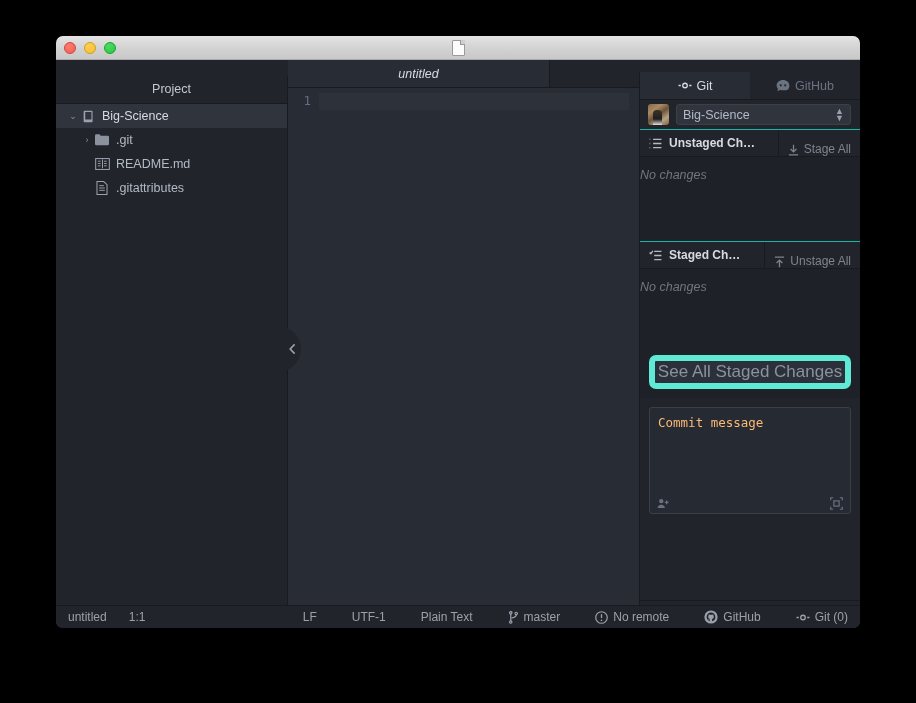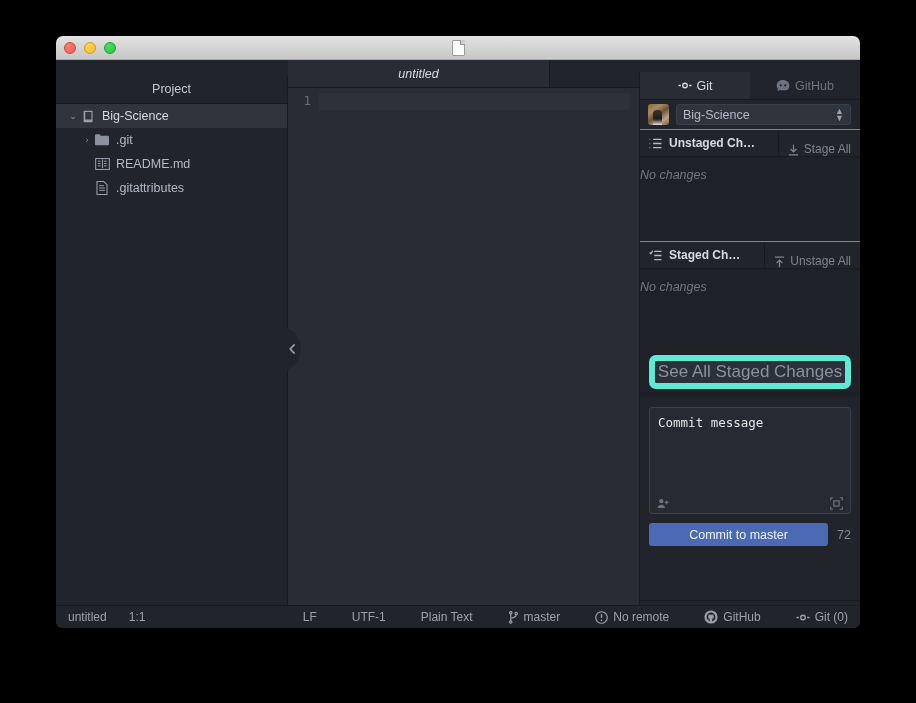--- a/index.html
+++ b/index.html
@@ -355,21 +355,21 @@
     border: 1px solid #3a4049;
     border-radius: 3px;
     position: relative;
     box-sizing: border-box;
   }
   .commit-placeholder {
     position: absolute;
     left: 8px; top: 7px;
     font-family: "DejaVu Sans Mono", monospace;
     font-size: 12.5px;
-    color: #e5e5e5;
+    color: #fdba74;
   }
   .commit-foot {
     position: absolute;
     left: 0; right: 0; bottom: 0;
     height: 20px;
     display: flex;
     align-items: center;
     justify-content: space-between;
     padding: 0 7px;
     box-sizing: border-box;
@@ -642,24 +642,20 @@
                   <path stroke="#6a7280" stroke-width="1.4" d="M10.4 2.2v4M8.4 4.2h4"></path>
                 </svg>
             </span>
             <span>
               <svg width="13" height="13" viewBox="0 0 14 14">
                   <path fill="none" stroke="#6a7280" stroke-width="1.3" d="M.8 3.4V.8h2.6M10.6.8h2.6v2.6M13.2 10.6v2.6h-2.6M3.4 13.2H.8v-2.6"></path>
                   <rect x="4.2" y="4.2" width="5.6" height="5.6" fill="none" stroke="#6a7280" stroke-width="1.3"></rect>
                 </svg>
             </span>
           </div>
-        </div>
-        <div class="commit-action">
-          <div class="commit-btn">Commit to master</div>
-          <div class="char-count">72</div>
         </div>
       </div>
 
       <div class="history-row">
         <div class="history-avatar"></div>
         <div class="history-msg">Initial commit</div>
         <div class="undo-btn">Undo</div>
         <div class="history-time">6h</div>
       </div>
 

